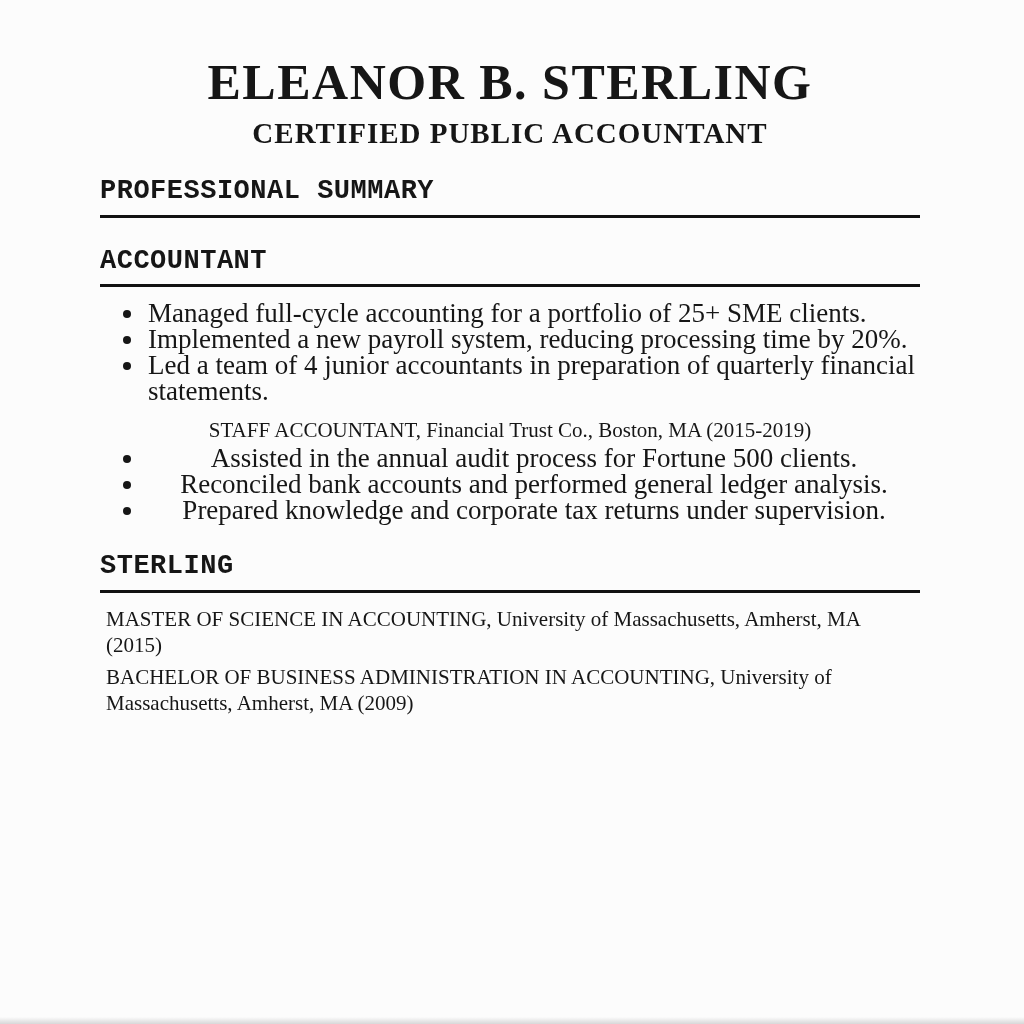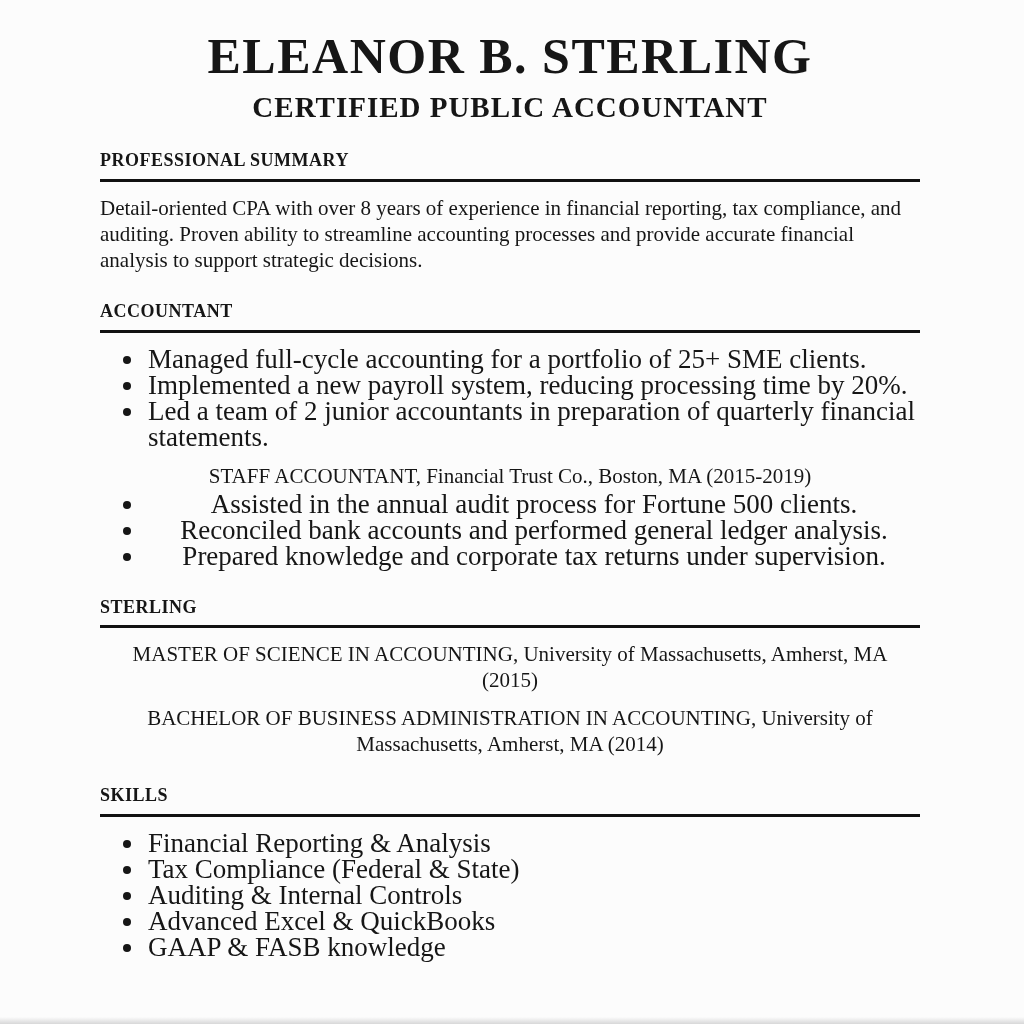--- a/index.html
+++ b/index.html
@@ -9,21 +9,21 @@
   }
   .page {
     position: relative;
     width: 1024px;
     height: 1024px;
     box-sizing: border-box;
     background: #fcfcfc;
     color: #161616;
     font-family: "Liberation Serif", serif;
     overflow: hidden;
-    padding: 30px 104px 0 100px;
+    padding: 56px 104px 0 100px;
   }
   header.resume-header {
     text-align: center;
     margin-bottom: 6px;
   }
   h1.name {
     font-size: 50px;
     font-weight: 700;
     letter-spacing: 1.5px;
     margin: 0;
@@ -33,25 +33,26 @@
     font-size: 29px;
     font-weight: 700;
     letter-spacing: 1px;
     margin: 9px 0 8px 0;
     line-height: 1.05;
   }
   section {
     margin-top: 29px;
   }
   h3.section-heading {
-    font-size: 18px;
+    font-size: 27px;
     font-weight: 700;
     letter-spacing: 0.5px;
     margin: 0 0 8px 0;
     line-height: 1.1;
+    font-family: Liberation Mono, monospace;
   }
   hr.rule {
     border: none;
     border-top: 3px solid #111111;
     margin: 0 0 13px 0;
   }
   p.body-text {
     font-size: 21px;
     line-height: 26px;
     margin: 0;
@@ -71,22 +72,21 @@
     list-style: disc;
   }
   ul.bullets li {
     font-size: 27px;
     line-height: 26px;
     padding-left: 2px;
   }
   .edu-entry {
     font-size: 21px;
     line-height: 26px;
-    margin: 12px;
-    text-align: center;
+    margin: 6px;
   }
   .bottom-edge {
     position: absolute;
     left: 0;
     right: 0;
     bottom: 0;
     height: 7px;
     background: linear-gradient(to bottom, rgba(180,180,180,0) 0%, rgba(170,170,172,0.45) 100%);
   }
 </style>
@@ -96,58 +96,46 @@
 <div class="page">
 
   <header class="resume-header">
     <h1 class="name">ELEANOR B. STERLING</h1>
     <h2 class="subtitle">CERTIFIED PUBLIC ACCOUNTANT</h2>
   </header>
 
   <section>
     <h3 class="section-heading">PROFESSIONAL SUMMARY</h3>
     <hr class="rule">
-    <p class="body-text">Detail-oriented CPA with over 8 years of experience in financial reporting, tax compliance, and auditing. Proven ability to streamline accounting processes and provide accurate financial analysis to support strategic decisions.</p>
   </section>
 
   <section>
     <h3 class="section-heading">ACCOUNTANT</h3>
     <hr class="rule">
 
     <div class="job">
       <ul class="bullets">
         <li>Managed full-cycle accounting for a portfolio of 25+ SME clients.</li>
         <li>Implemented a new payroll system, reducing processing time by 20%.</li>
-        <li>Led a team of 2 junior accountants in preparation of quarterly financial statements.</li>
+        <li>Led a team of 4 junior accountants in preparation of quarterly financial statements.</li>
       </ul>
     </div>
 
     <div class="job">
       <p class="job-title">STAFF ACCOUNTANT, Financial Trust Co., Boston, MA (2015-2019)</p>
       <ul class="bullets">
         <li>Assisted in the annual audit process for Fortune 500 clients.</li>
         <li>Reconciled bank accounts and performed general ledger analysis.</li>
         <li>Prepared knowledge and corporate tax returns under supervision.</li>
       </ul>
     </div>
   </section>
 
   <section>
     <h3 class="section-heading">STERLING</h3>
     <hr class="rule">
     <p class="edu-entry">MASTER OF SCIENCE IN ACCOUNTING, University of Massachusetts, Amherst, MA (2015)</p>
-    <p class="edu-entry">BACHELOR OF BUSINESS ADMINISTRATION IN ACCOUNTING, University of Massachusetts, Amherst, MA (2014)</p>
+    <p class="edu-entry">BACHELOR OF BUSINESS ADMINISTRATION IN ACCOUNTING, University of Massachusetts, Amherst, MA (2009)</p>
   </section>
 
-  <section>
-    <h3 class="section-heading">SKILLS</h3>
-    <hr class="rule">
-    <ul class="bullets">
-      <li>Financial Reporting &amp; Analysis</li>
-      <li>Tax Compliance (Federal &amp; State)</li>
-      <li>Auditing &amp; Internal Controls</li>
-      <li>Advanced Excel &amp; QuickBooks</li>
-      <li>GAAP &amp; FASB knowledge</li>
-    </ul>
-  </section>
 
   <div class="bottom-edge"></div>
 </div>
 
 </body></html>

